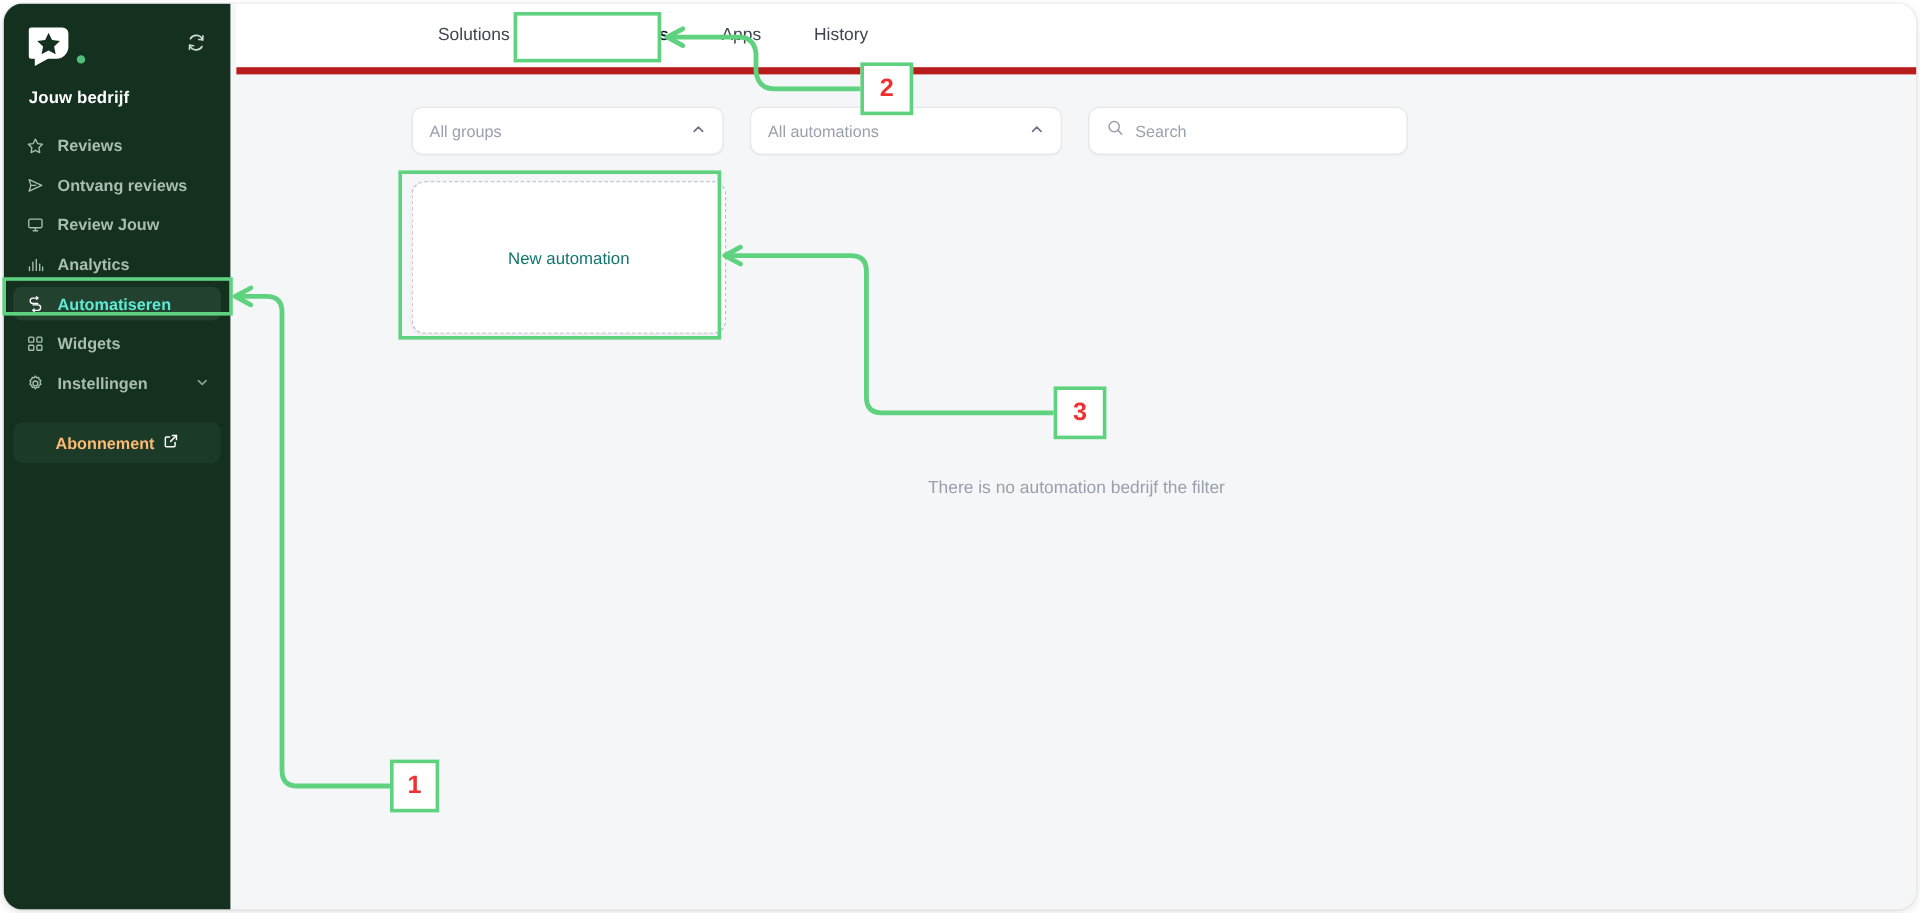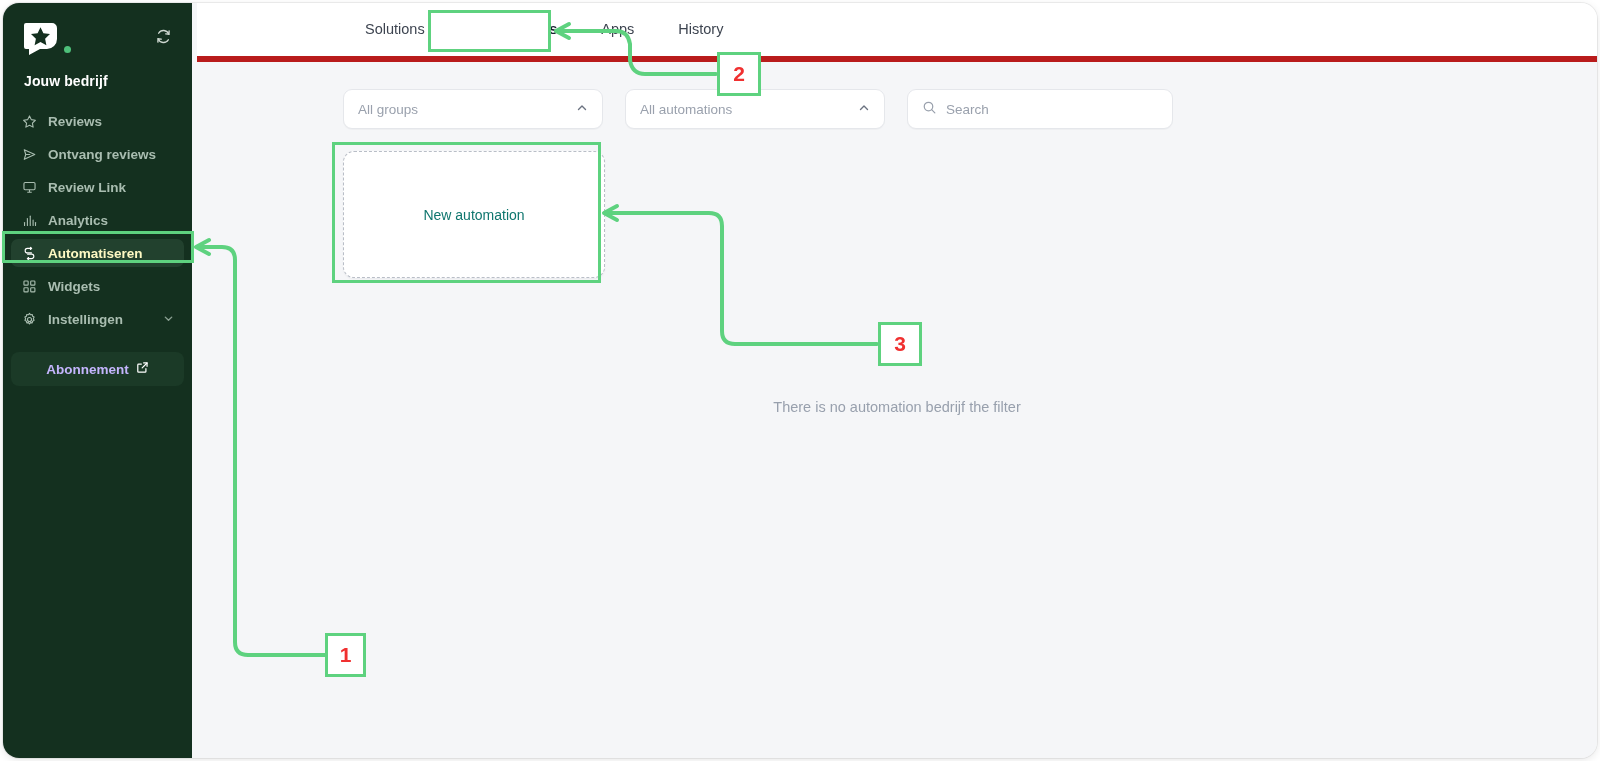--- a/index.html
+++ b/index.html
@@ -62,29 +62,29 @@
     padding: 0 10px;
     margin: 0 0 5px 0;
     border-radius: 7px;
     color: #a9bdb0;
     font-size: 13.5px;
     font-weight: 600;
     cursor: pointer;
     position: relative;
   }
   .nav-item .ico { width: 17px; height: 17px; display: flex; align-items: center; justify-content: center; flex: 0 0 17px; }
-  .nav-item.active { background: #22412e; color: #fef9c3; }
+  .nav-item.active { background: #22412e; color: #5eead4; }
   .nav-item .chev { margin-left: auto; opacity: .8; }
 
   .sub-btn-wrap { padding: 14px 8px 0 8px; }
   .sub-btn {
     height: 34px;
     border-radius: 8px;
     background: #1b3a27;
-    color: #c4b5fd;
+    color: #fdba74;
     font-size: 13.5px;
     font-weight: 700;
     display: flex; align-items: center; justify-content: center; gap: 7px;
     cursor: pointer;
   }
 
   
   .main {
     position: absolute;
     left: 194px; top: 0;
@@ -238,21 +238,21 @@
           <span>Ontvang reviews</span>
         </div>
 
         <div class="nav-item">
           <span class="ico">
             <svg width="15" height="15" viewBox="0 0 20 20" fill="none" stroke="#a9bdb0" stroke-width="1.5" stroke-linejoin="round">
               <rect x="2.6" y="3.4" width="14.8" height="9.6" rx="1.6"></rect>
               <path d="M7 16.4 h6 M10 13 v3.4"></path>
             </svg>
           </span>
-          <span>Review Link</span>
+          <span>Review Jouw</span>
         </div>
 
         <div class="nav-item">
           <span class="ico">
             <svg width="15" height="15" viewBox="0 0 20 20" fill="none" stroke="#a9bdb0" stroke-width="1.5" stroke-linecap="round">
               <path d="M3.4 12.6 v4"></path>
                 <path d="M7.2 7.4 v9.2"></path>
                 <path d="M11 4.2 v12.4"></path>
                 <path d="M14.8 9.4 v7.2"></path>
                 <path d="M18 12.6 v4"></path>

